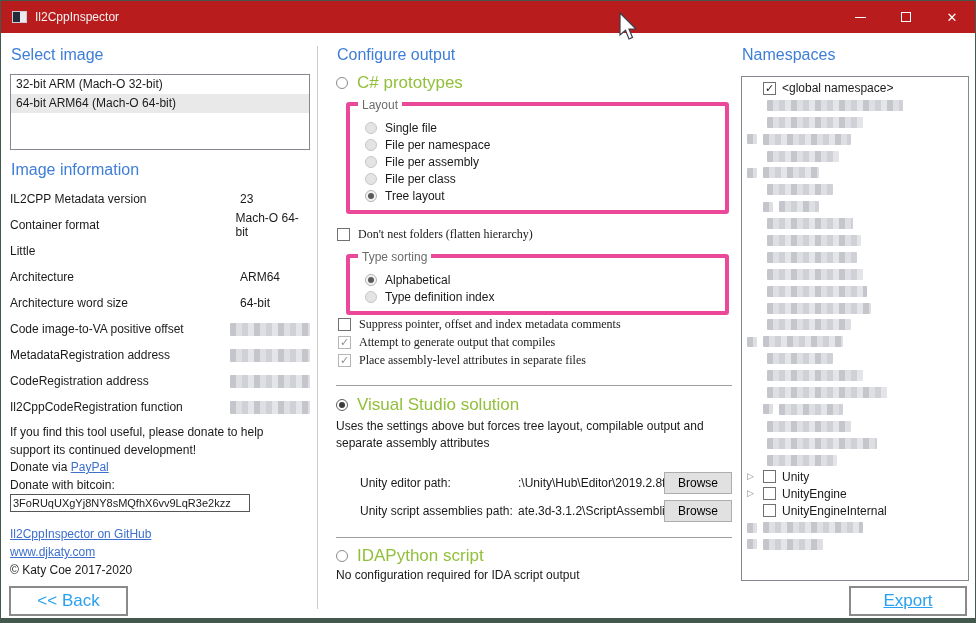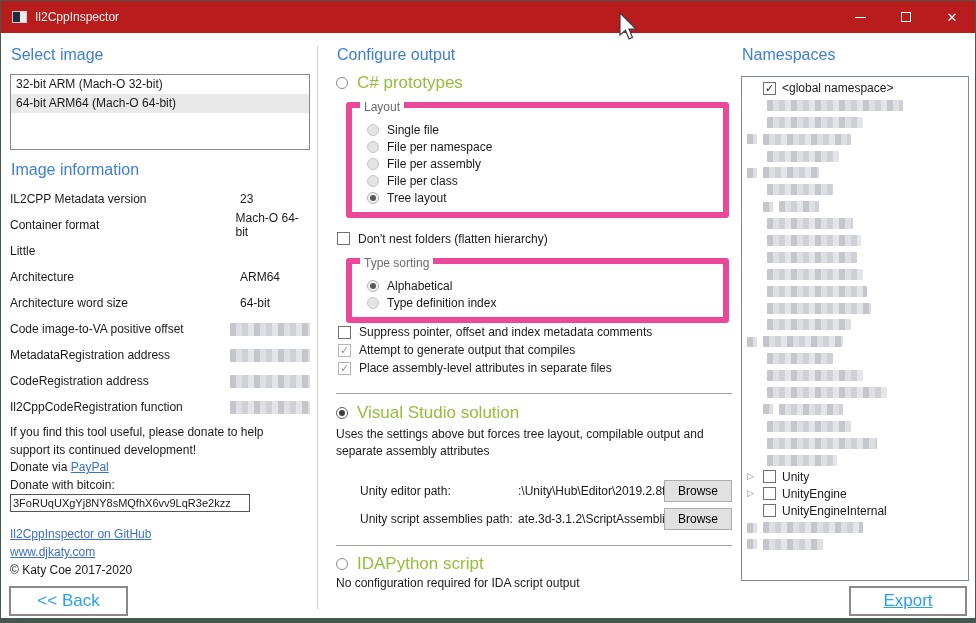--- a/index.html
+++ b/index.html
@@ -63,26 +63,26 @@
   .row-csharp { margin-top:8px; }
   .radio { width:12px; height:12px; min-width:12px; border-radius:50%; border:1px solid #8a8a8a;
            background:#fff; display:inline-block; position:relative; }
   .radio.flat { background:#e4e4e4; border-color:#c6c6c6; }
   .radio.sel { border-color:#5f5f5f; }
   .radio.sel::after { content:""; position:absolute; left:2px; top:2px; right:2px; bottom:2px;
                       border-radius:50%; background:#3c3c3c; }
   .radio.sel.flat { background:#f2f2f2; border-color:#b4b4b4; }
   .radio.sel.flat::after { background:#5a5a5a; }
 
-  .groupbox { position:relative; border:6px solid #ec4899; border-radius:3px; margin-left:10px; width:383px;
+  .groupbox { position:relative; border:4px solid #ec4899; border-radius:3px; margin-left:10px; width:383px;
               padding:13px 0 6px 15px; }
   .gb-title { position:absolute; top:-8px; left:8px; background:#fff; padding:0 4px; color:#6b6b6b; }
   .opt-row { display:flex; align-items:center; gap:8px; height:17px; }
 
-  .cb-row { display:flex; align-items:center; gap:8px; height:17px; }
+  .cb-row { display:flex; align-items:center; gap:8px; height:17px;font-family:Liberation Serif, serif; }
   .cb { width:13px; height:13px; min-width:13px; border:1px solid #707070; background:#fff;
         display:inline-flex; align-items:center; justify-content:center; font-size:11px; line-height:1; color:#1a1a1a; }
   .cb.gray { border-color:#b5b5b5; color:#8f8f8f; }
 
   .gb-layout { margin-top:9px; }
   .row-nonest { margin-top:12px; margin-left:1px; }
   .gb-sort { margin-top:11px; }
   .row-suppress { margin-top:13px; margin-left:1px; }
   .flag-rows .cb-row { margin-left:1px; height:18px; }
   .flag-rows { margin-top:0px; }

